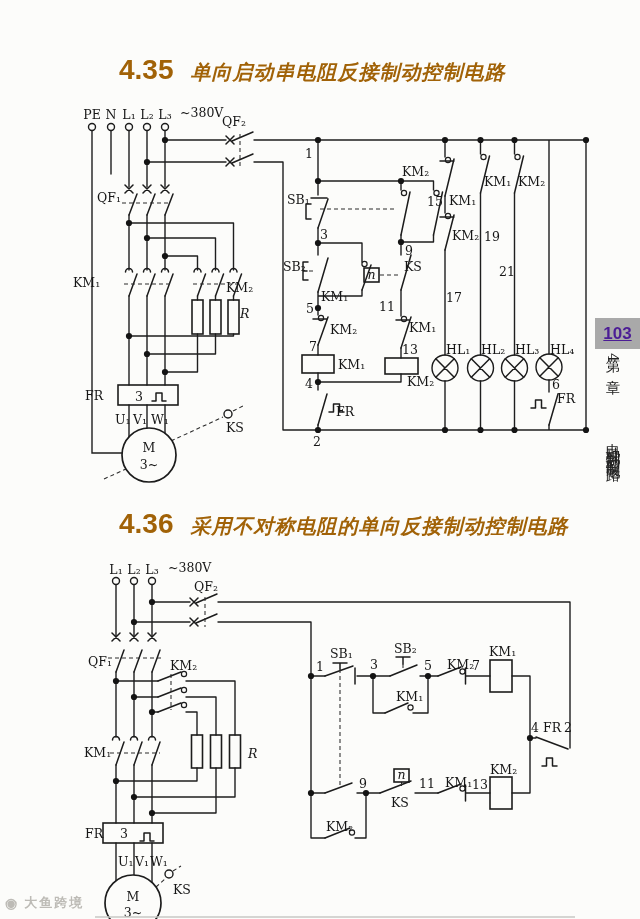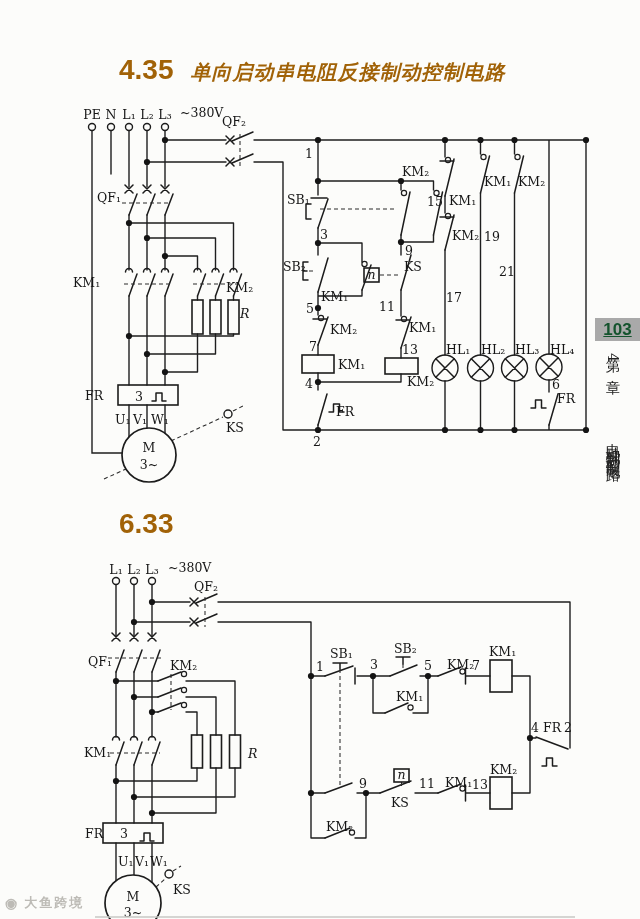--- a/index.html
+++ b/index.html
@@ -12,43 +12,44 @@
   .w{stroke:#1e1e1e;stroke-width:1.4;fill:none;stroke-linecap:round;}
   .w2{stroke:#1c1c1c;stroke-width:1.5;fill:none;stroke-linecap:round;stroke-linejoin:round;}
   .d{stroke:#2a2a2a;stroke-width:1.05;fill:none;stroke-dasharray:4 3;}
   .dot{fill:#141414;stroke:none;}
   .term{fill:none;stroke:#1c1c1c;stroke-width:1.4;}
   .cc{fill:none;stroke:#1c1c1c;stroke-width:1.2;}
   .bx{fill:none;stroke:#1c1c1c;stroke-width:1.6;}
   .mc{fill:#fcfcfa;stroke:#1c1c1c;stroke-width:1.7;}
   .lbl{font-family:"DejaVu Serif",serif;font-size:12.5px;fill:#161616;}
   .lbl.mid{text-anchor:middle;} .lbl.it{font-style:italic;}
-  .badge{position:absolute;left:595px;top:318px;width:45px;height:23px;background:#a9a9a9;
-         color:#14532d;font-family:"Liberation Sans",sans-serif;font-weight:bold;font-size:17px;
+  .badge{position:absolute;left:595px;top:318px;width:45px;height:31px;background:#a9a9a9;
+         color:#4c1d95;font-family:"Liberation Sans",sans-serif;font-weight:bold;font-size:17px;
          display:flex;align-items:center;justify-content:center;text-decoration:underline;}
   .vtext{position:absolute;left:603px;writing-mode:vertical-rl;color:#222;
          font-family:"DejaVu Serif",serif;font-size:14.5px;}
   .v1{top:347px;letter-spacing:6px;}
   .v2{top:432px;letter-spacing:3px;}
   .wm{position:absolute;left:5px;top:894px;display:flex;align-items:center;gap:5px;
       color:#b7b5af;font-family:"Liberation Sans",sans-serif;font-weight:bold;font-size:13px;
       letter-spacing:2px;opacity:.9;}
   .wm-logo{font-size:14px;}
 </style>
 </head>
 <body>
 
 <div class="page">
 
   <div class="sec-head" style="top:54px">
     <span class="sec-num">4.35</span>
     <span class="sec-title">单向启动串电阻反接制动控制电路</span>
   </div>
   <div class="sec-head" style="top:508px">
-    <span class="sec-num">6.33</span>
+    <span class="sec-num">4.36</span>
+    <span class="sec-title">采用不对称电阻的单向反接制动控制电路</span>
   </div>
 
   <svg class="schem" width="640" height="919" viewBox="0 0 640 919">
 
     <g>
       <path class="w" d="
         M92,131 V453 H122  M111,131 V174
         M129,131 V187 M129,215 V270 M129,296 V385 M129,405 V450
         M147,131 V187 M147,215 V270 M147,296 V385 M147,405 V450
         M165,131 V187 M165,215 V270 M165,296 V385 M165,405 V450

